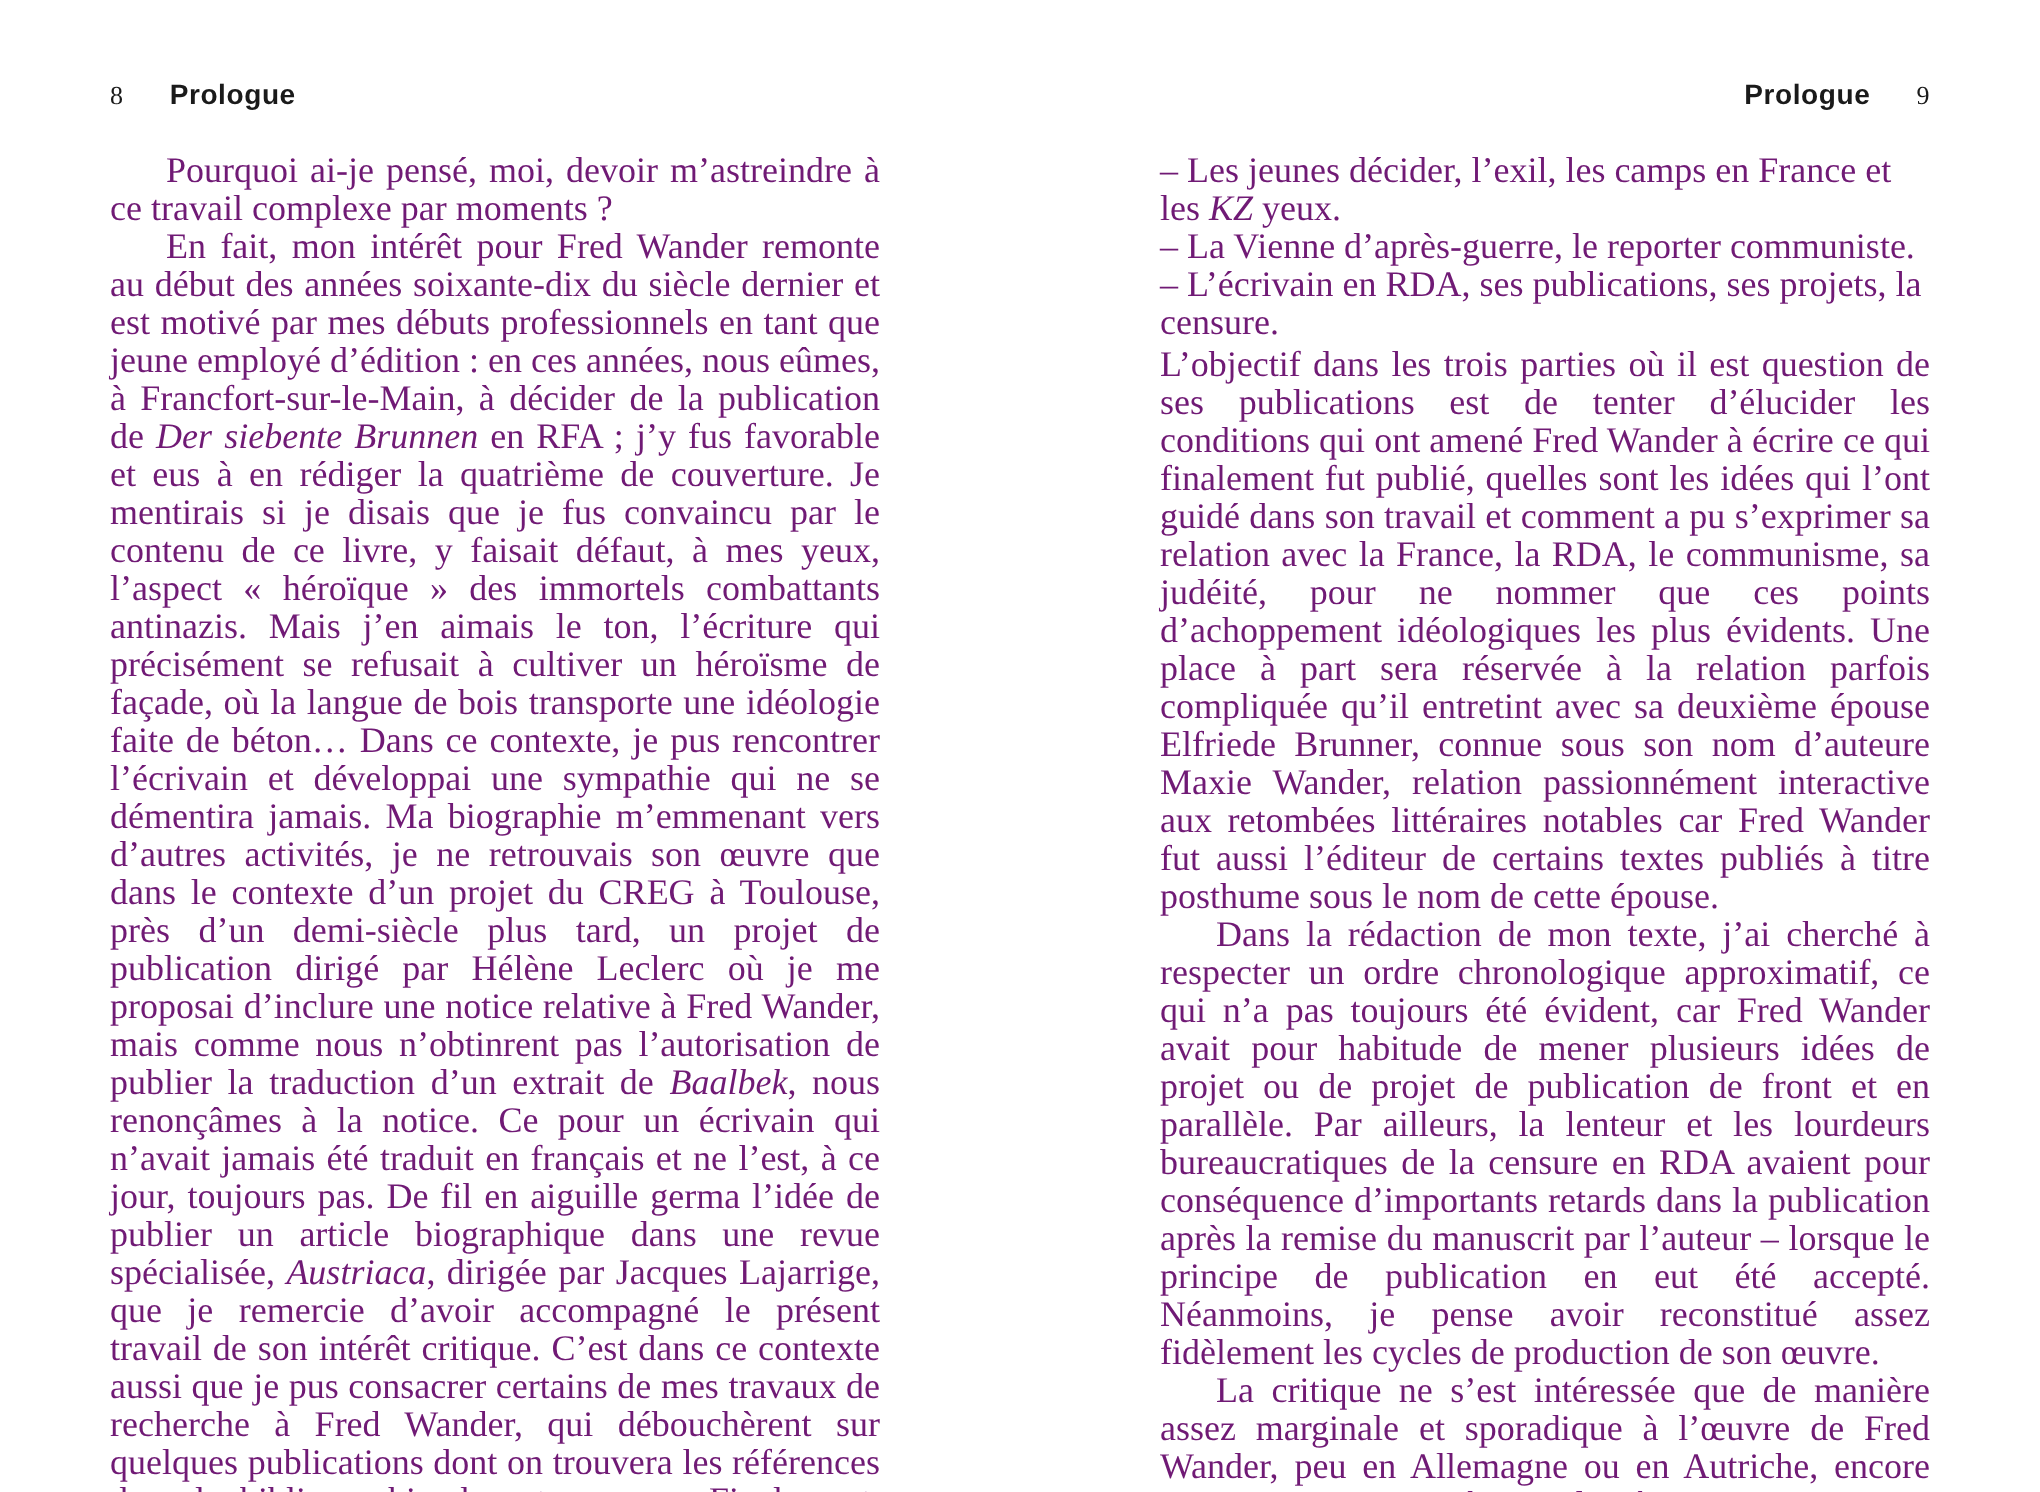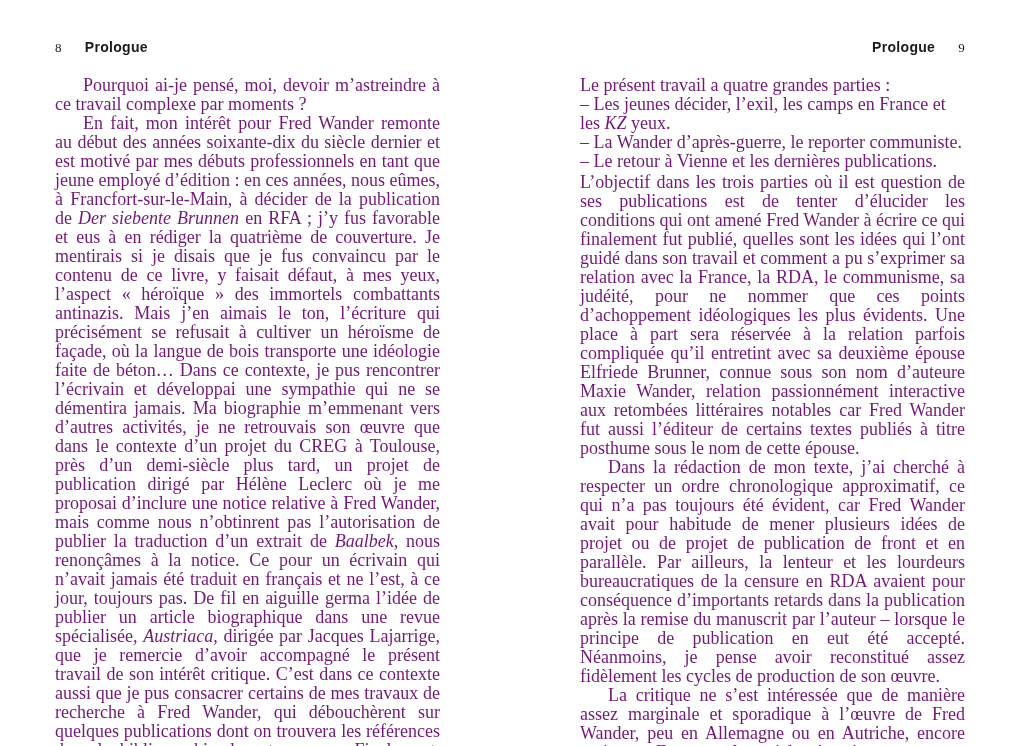--- a/index.html
+++ b/index.html
@@ -78,23 +78,22 @@
       <p class="para indent"><span>En fait, mon intérêt pour Fred Wander remonte au début des années soixante-dix du siècle dernier et est motivé par mes débuts professionnels en tant que jeune employé d’édition : en ces années, nous eûmes, à Francfort-sur-le-Main, à décider de la publication de </span><i>Der siebente Brunnen</i><span> en RFA ; j’y fus favorable et eus à en rédiger la quatrième de couverture. Je mentirais si je disais que je fus convaincu par le contenu de ce livre, y faisait défaut, à mes yeux, l’aspect « héroïque » des immortels combattants antinazis. Mais j’en aimais le ton, l’écriture qui précisément se refusait à cultiver un héroïsme de façade, où la langue de bois transporte une idéologie faite de béton… Dans ce contexte, je pus rencontrer l’écrivain et développai une sympathie qui ne se démentira jamais. Ma biographie m’emmenant vers d’autres activités, je ne retrouvais son œuvre que dans le contexte d’un projet du CREG à Toulouse, près d’un demi-siècle plus tard, un projet de publication dirigé par Hélène Leclerc où je me proposai d’inclure une notice relative à Fred Wander, mais comme nous n’obtinrent pas l’autorisation de publier la traduction d’un extrait de </span><i>Baalbek</i><span>, nous renonçâmes à la notice. Ce pour un écrivain qui n’avait jamais été traduit en français et ne l’est, à ce jour, toujours pas. De fil en aiguille germa l’idée de publier un article biographique dans une revue spécialisée, </span><i>Austriaca</i><span>, dirigée par Jacques Lajarrige, que je remercie d’avoir accompagné le présent travail de son intérêt critique. C’est dans ce contexte aussi que je pus consacrer certains de mes travaux de recherche à Fred Wander, qui débouchèrent sur quelques publications dont on trouvera les références dans la bibliographie de cet ouvrage. Finalement, l’œuvre foisonnante de l’écrivain rendait irréalisable l’idée d’un bref article biographique. Il fallait en faire une monographie afin de pouvoir faire un tour presque complet de ses publications, articles et livres. Et finalement aussi lui rendre l’hommage qui me paraît indispensable face au silence qui entoure cette œuvre.</span></p>
     </div>
   </section>
 
   <section class="page" id="page-right">
     <header class="running-head head-right">
       <span class="head-title">Prologue</span>
       <span class="folio">9</span>
     </header>
     <div class="page-body">
-      <p class="para list-line">Le présent travail a quatre grandes parties :</p>
       <p class="para list-line"><span>– Les jeunes décider, l’exil, les camps en France et les </span><i>KZ</i><span> yeux.</span></p>
-      <p class="para list-line">– La Wander d’après-guerre, le reporter communiste.</p>
-      <p class="para list-line">– Le retour à Vienne et les dernières publications.</p>
+      <p class="para list-line">– La Vienne d’après-guerre, le reporter communiste.</p>
+      <p class="para list-line">– L’écrivain en RDA, ses publications, ses projets, la censure.</p>
       <p class="para gap-above">L’objectif dans les trois parties où il est question de ses publications est de tenter d’élucider les conditions qui ont amené Fred Wander à écrire ce qui finalement fut publié, quelles sont les idées qui l’ont guidé dans son travail et comment a pu s’exprimer sa relation avec la France, la RDA, le communisme, sa judéité, pour ne nommer que ces points d’achoppement idéologiques les plus évidents. Une place à part sera réservée à la relation parfois compliquée qu’il entretint avec sa deuxième épouse Elfriede Brunner, connue sous son nom d’auteure Maxie Wander, relation passionnément interactive aux retombées littéraires notables car Fred Wander fut aussi l’éditeur de certains textes publiés à titre posthume sous le nom de cette épouse.</p>
       <p class="para indent">Dans la rédaction de mon texte, j’ai cherché à respecter un ordre chronologique approximatif, ce qui n’a pas toujours été évident, car Fred Wander avait pour habitude de mener plusieurs idées de projet ou de projet de publication de front et en parallèle. Par ailleurs, la lenteur et les lourdeurs bureaucratiques de la censure en RDA avaient pour conséquence d’importants retards dans la publication après la remise du manuscrit par l’auteur – lorsque le principe de publication en eut été accepté. Néanmoins, je pense avoir reconstitué assez fidèlement les cycles de production de son œuvre.</p>
       <p class="para indent">La critique ne s’est intéressée que de manière assez marginale et sporadique à l’œuvre de Fred Wander, peu en Allemagne ou en Autriche, encore moins en France, même si la réception connut une période que l’on pourrait qualifier de faste après la réédition chez Wallstein de certains de ses livres au tournant de ce millénaire, période cependant relativement brève, car ses ouvrages furent bientôt retirés des catalogues éditoriaux, le pic de réputation internationale étant</p>
     </div>
   </section>
 
 </div>
 
 </body></html>

